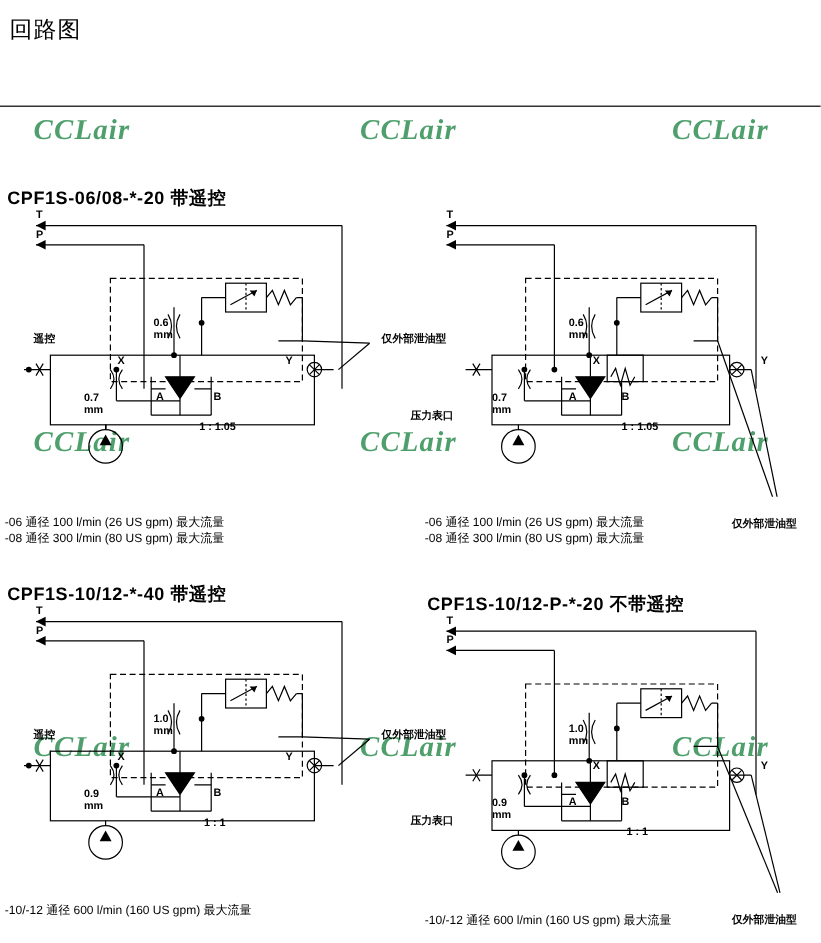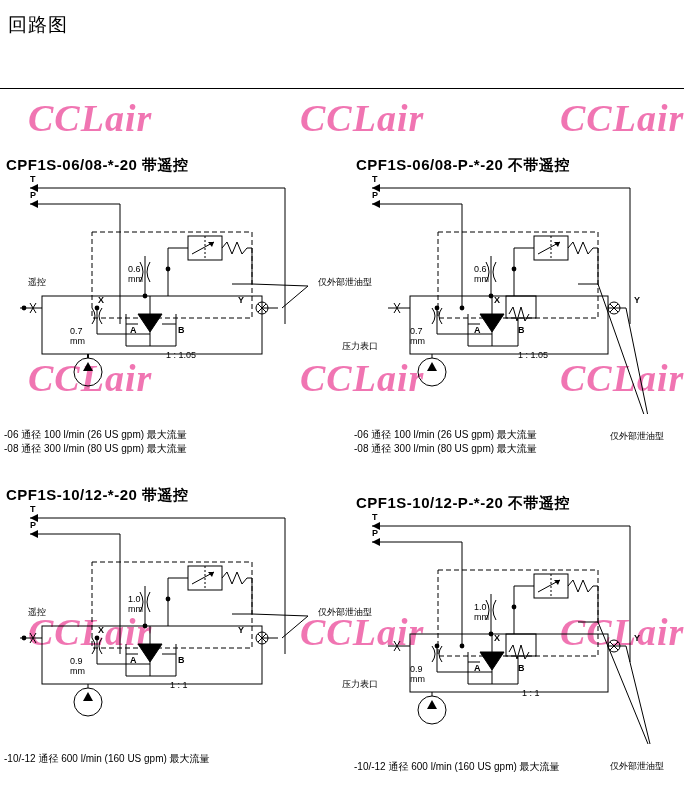--- a/index.html
+++ b/index.html
@@ -29,23 +29,23 @@
     width: 684px;
     height: 1px;
     background: #000;
   }
   
   .wm {
     position: absolute;
     font-family: "Liberation Serif", serif;
     font-style: italic;
     font-weight: bold;
-    color: #ec4899;
+    color: #15803d;
     opacity: .75;
-    font-size: 38px;
+    font-size: 24px;
     letter-spacing: 1px;
     user-select: none;
     pointer-events: none;
   }
 
   
   .panel { position: absolute; }
   .panel-title {
     font-size: 15px;
     font-weight: bold;
@@ -53,20 +53,21 @@
     white-space: nowrap;
   }
   .note {
     font-size: 10px;
     white-space: nowrap;
   }
   .lbl {
     position: absolute;
     font-size: 9px;
     white-space: nowrap;
+    font-weight: bold;
   }
   .lbl.b { font-weight: bold; }
   svg { display: block; }
   .diag { position: absolute; }
 </style>
 </head>
 <body>
 
 <div class="page-title">回路图</div>
 <div class="title-rule"></div>
@@ -191,21 +192,20 @@
   <div class="lbl b" style="left:178px; top:175px;">B</div>
   <div class="lbl" style="left:166px; top:200px;">1 : 1.05</div>
   <div class="lbl" style="left:318px; top:126px;">仅外部泄油型</div>
 
   <div class="note" style="position:absolute;left:4px;top:278px;">-06 通径 100 l/min (26 US gpm)  最大流量</div>
   <div class="note" style="position:absolute;left:4px;top:292px;">-08 通径 300 l/min (80 US gpm)  最大流量</div>
 </div>
 
 <div class="panel" style="left:350px; top:150px; width:334px; height:320px;">
 
-  <div class="panel-title" style="position:absolute;left:6px;top:6px;">CPF1S-06/08-P-*-20  不带遥控</div>
 
   <svg class="diag" style="left:0px; top:24px;" width="334" height="240" viewBox="0 0 334 240">
     <g fill="none" stroke="#000" stroke-width="1">
       <line x1="22" y1="14" x2="280" y2="14"></line>
       <polygon points="22,14 30,10 30,18" fill="#000" stroke="none"></polygon>
       <line x1="22" y1="30" x2="112" y2="30"></line>
       <polygon points="22,30 30,26 30,34" fill="#000" stroke="none"></polygon>
       <line x1="112" y1="30" x2="112" y2="122"></line>
       <line x1="280" y1="14" x2="280" y2="150"></line>
 
@@ -280,21 +280,21 @@
   <div class="lbl b" style="left:168px; top:175px;">B</div>
   <div class="lbl" style="left:168px; top:200px;">1 : 1.05</div>
   <div class="lbl" style="left:260px; top:280px;">仅外部泄油型</div>
 
   <div class="note" style="position:absolute;left:4px;top:278px;">-06 通径 100 l/min (26 US gpm)  最大流量</div>
   <div class="note" style="position:absolute;left:4px;top:292px;">-08 通径 300 l/min (80 US gpm)  最大流量</div>
 </div>
 
 <div class="panel" style="left:0px; top:480px; width:340px; height:300px;">
 
-  <div class="panel-title" style="position:absolute;left:6px;top:6px;">CPF1S-10/12-*-20  带遥控</div>
+  <div class="panel-title" style="position:absolute;left:6px;top:6px;">CPF1S-10/12-*-40  带遥控</div>
 
   <svg class="diag" style="left:0px; top:24px;" width="340" height="240" viewBox="0 0 340 240">
     <g fill="none" stroke="#000" stroke-width="1">
       <line x1="30" y1="14" x2="285" y2="14"></line>
       <polygon points="30,14 38,10 38,18" fill="#000" stroke="none"></polygon>
       <line x1="30" y1="30" x2="120" y2="30"></line>
       <polygon points="30,30 38,26 38,34" fill="#000" stroke="none"></polygon>
       <line x1="120" y1="30" x2="120" y2="122"></line>
       <line x1="285" y1="14" x2="285" y2="150"></line>
 

